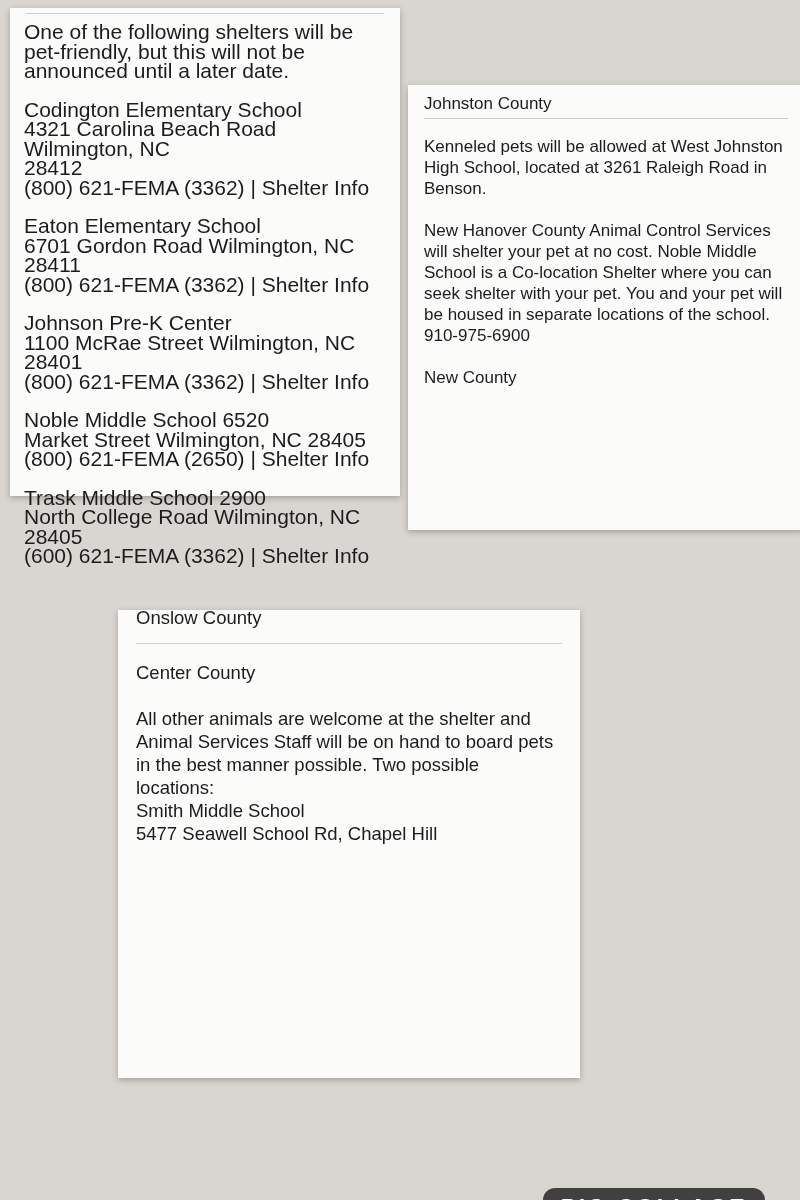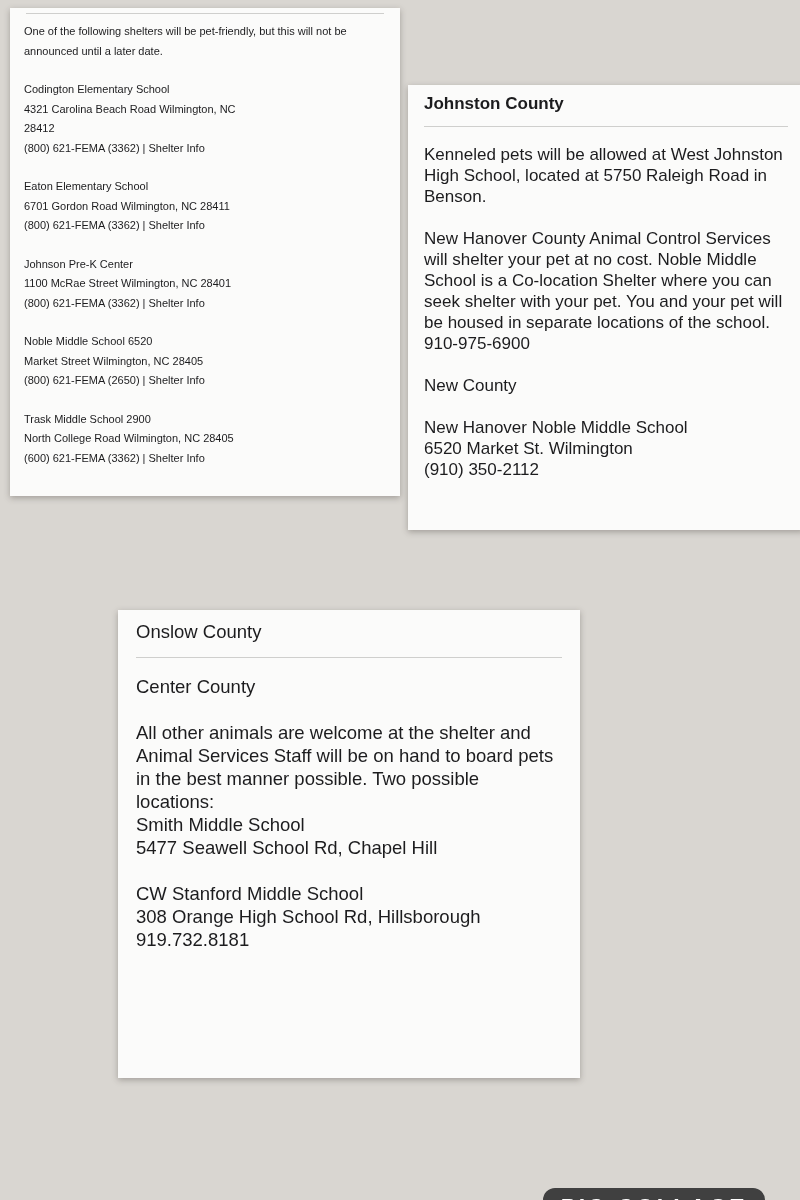--- a/index.html
+++ b/index.html
@@ -15,33 +15,33 @@
     position:absolute;
     background:#fbfbfa;
     box-shadow:0 2px 6px rgba(60,55,50,.35);
     box-sizing:border-box;
   }
   .para{white-space:pre-line;margin:0;}
   .divider{height:1px;background:#cfcfcd;}
 
   
   #card1{left:10px;top:8px;width:390px;height:488px;padding:5px 14px 0 14px;
-         font-size:11px;line-height:19.5px;}
+         font-size:21px;line-height:19.5px;}
   #card1 .divider{margin:0 2px 8px 2px;}
   #card1 .para{margin-bottom:19px;}
 
   
   #card2{left:408px;top:85px;width:396px;height:445px;padding:8px 16px 0 16px;
          font-size:17px;line-height:21px;}
   #card2 .para{margin-bottom:21px;}
-  #card2 .para.tight{margin-bottom:12px;font-weight:bold;}
+  #card2 .para.tight{margin-bottom:4px;}
   #card2 .divider{margin:1px 0 17px 0;}
 
   
-  #card3{left:118px;top:610px;width:462px;height:468px;padding:14px 18px;
+  #card3{left:118px;top:610px;width:462px;height:468px;padding:0 18px;
          font-size:18.5px;line-height:23px;overflow:hidden;}
   #card3 .para{margin-bottom:23px;}
   #card3 .para.clipped{margin-top:-4px;margin-bottom:14px;}
   #card3 .divider{margin:0 0 17px 0;}
 
   .watermark{
     position:absolute;left:543px;top:1188px;width:222px;height:40px;
     background:#404040;border-radius:12px;
     display:flex;align-items:center;justify-content:center;
     color:#ffffff;font-weight:bold;font-size:23px;letter-spacing:2.5px;
@@ -69,38 +69,32 @@
 Market Street Wilmington, NC 28405
 (800) 621-FEMA (2650) | Shelter Info</div>
     <div class="para">Trask Middle School 2900
 North College Road Wilmington, NC 28405
 (600) 621-FEMA (3362) | Shelter Info</div>
   </div>
 
   <div class="card" id="card2">
     <div class="para tight">Johnston County</div>
     <div class="divider"></div>
-    <div class="para">Kenneled pets will be allowed at West Johnston High School, located at 5750 Raleigh Road in Benson.</div>
+    <div class="para">Kenneled pets will be allowed at West Johnston High School, located at 3261 Raleigh Road in Benson.</div>
     <div class="para">New Hanover County Animal Control Services will shelter your pet at no cost. Noble Middle School is a Co-location Shelter where you can seek shelter with your pet. You and your pet will be housed in separate locations of the school.
 910-975-6900</div>
     <div class="para">New County</div>
-    <div class="para">New Hanover Noble Middle School
-6520 Market St. Wilmington
-(910) 350-2112</div>
   </div>
 
   <div class="card" id="card3">
     <div class="para clipped">Onslow County</div>
     <div class="divider"></div>
     <div class="para">Center County</div>
     <div class="para">All other animals are welcome at the shelter and Animal Services Staff will be on hand to board pets in the best manner possible. Two possible locations:
 Smith Middle School
 5477 Seawell School Rd, Chapel Hill</div>
-    <div class="para">CW Stanford Middle School
-308 Orange High School Rd, Hillsborough
-919.732.8181</div>
   </div>
 
   <div class="watermark">
     <span>PIC•COLLAGE</span>
   </div>
 
 </div>
 
 </body></html>

